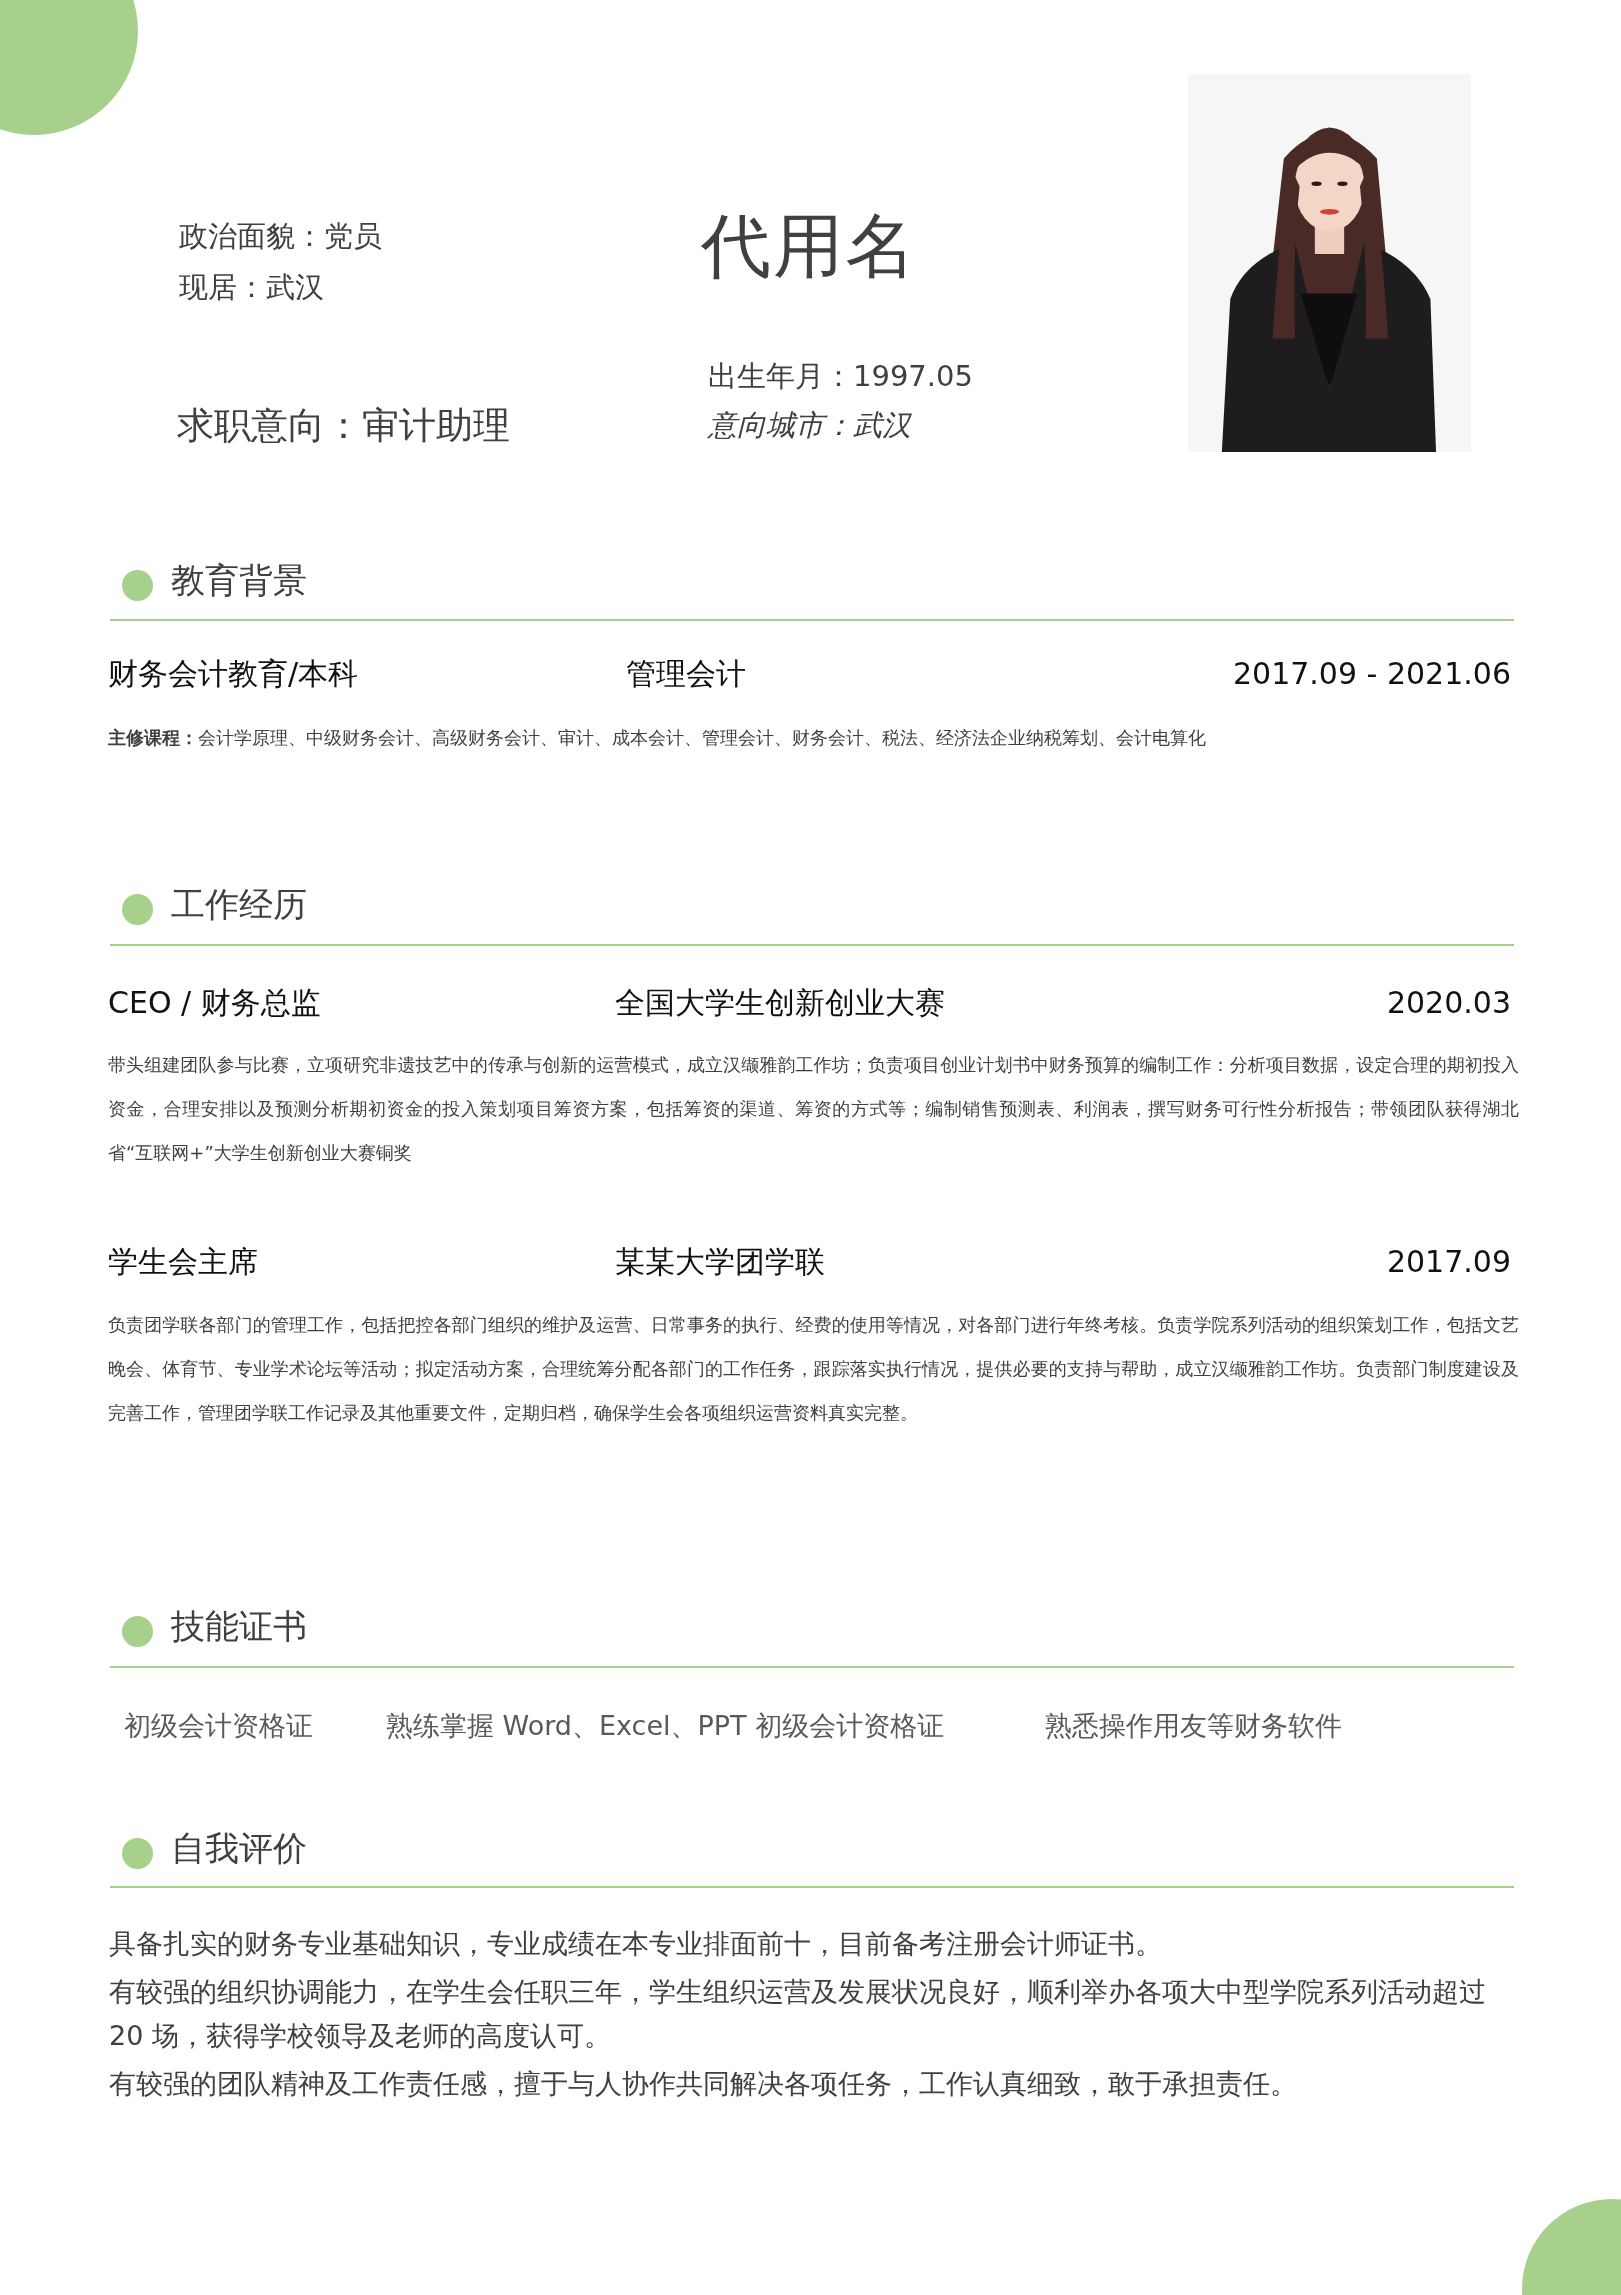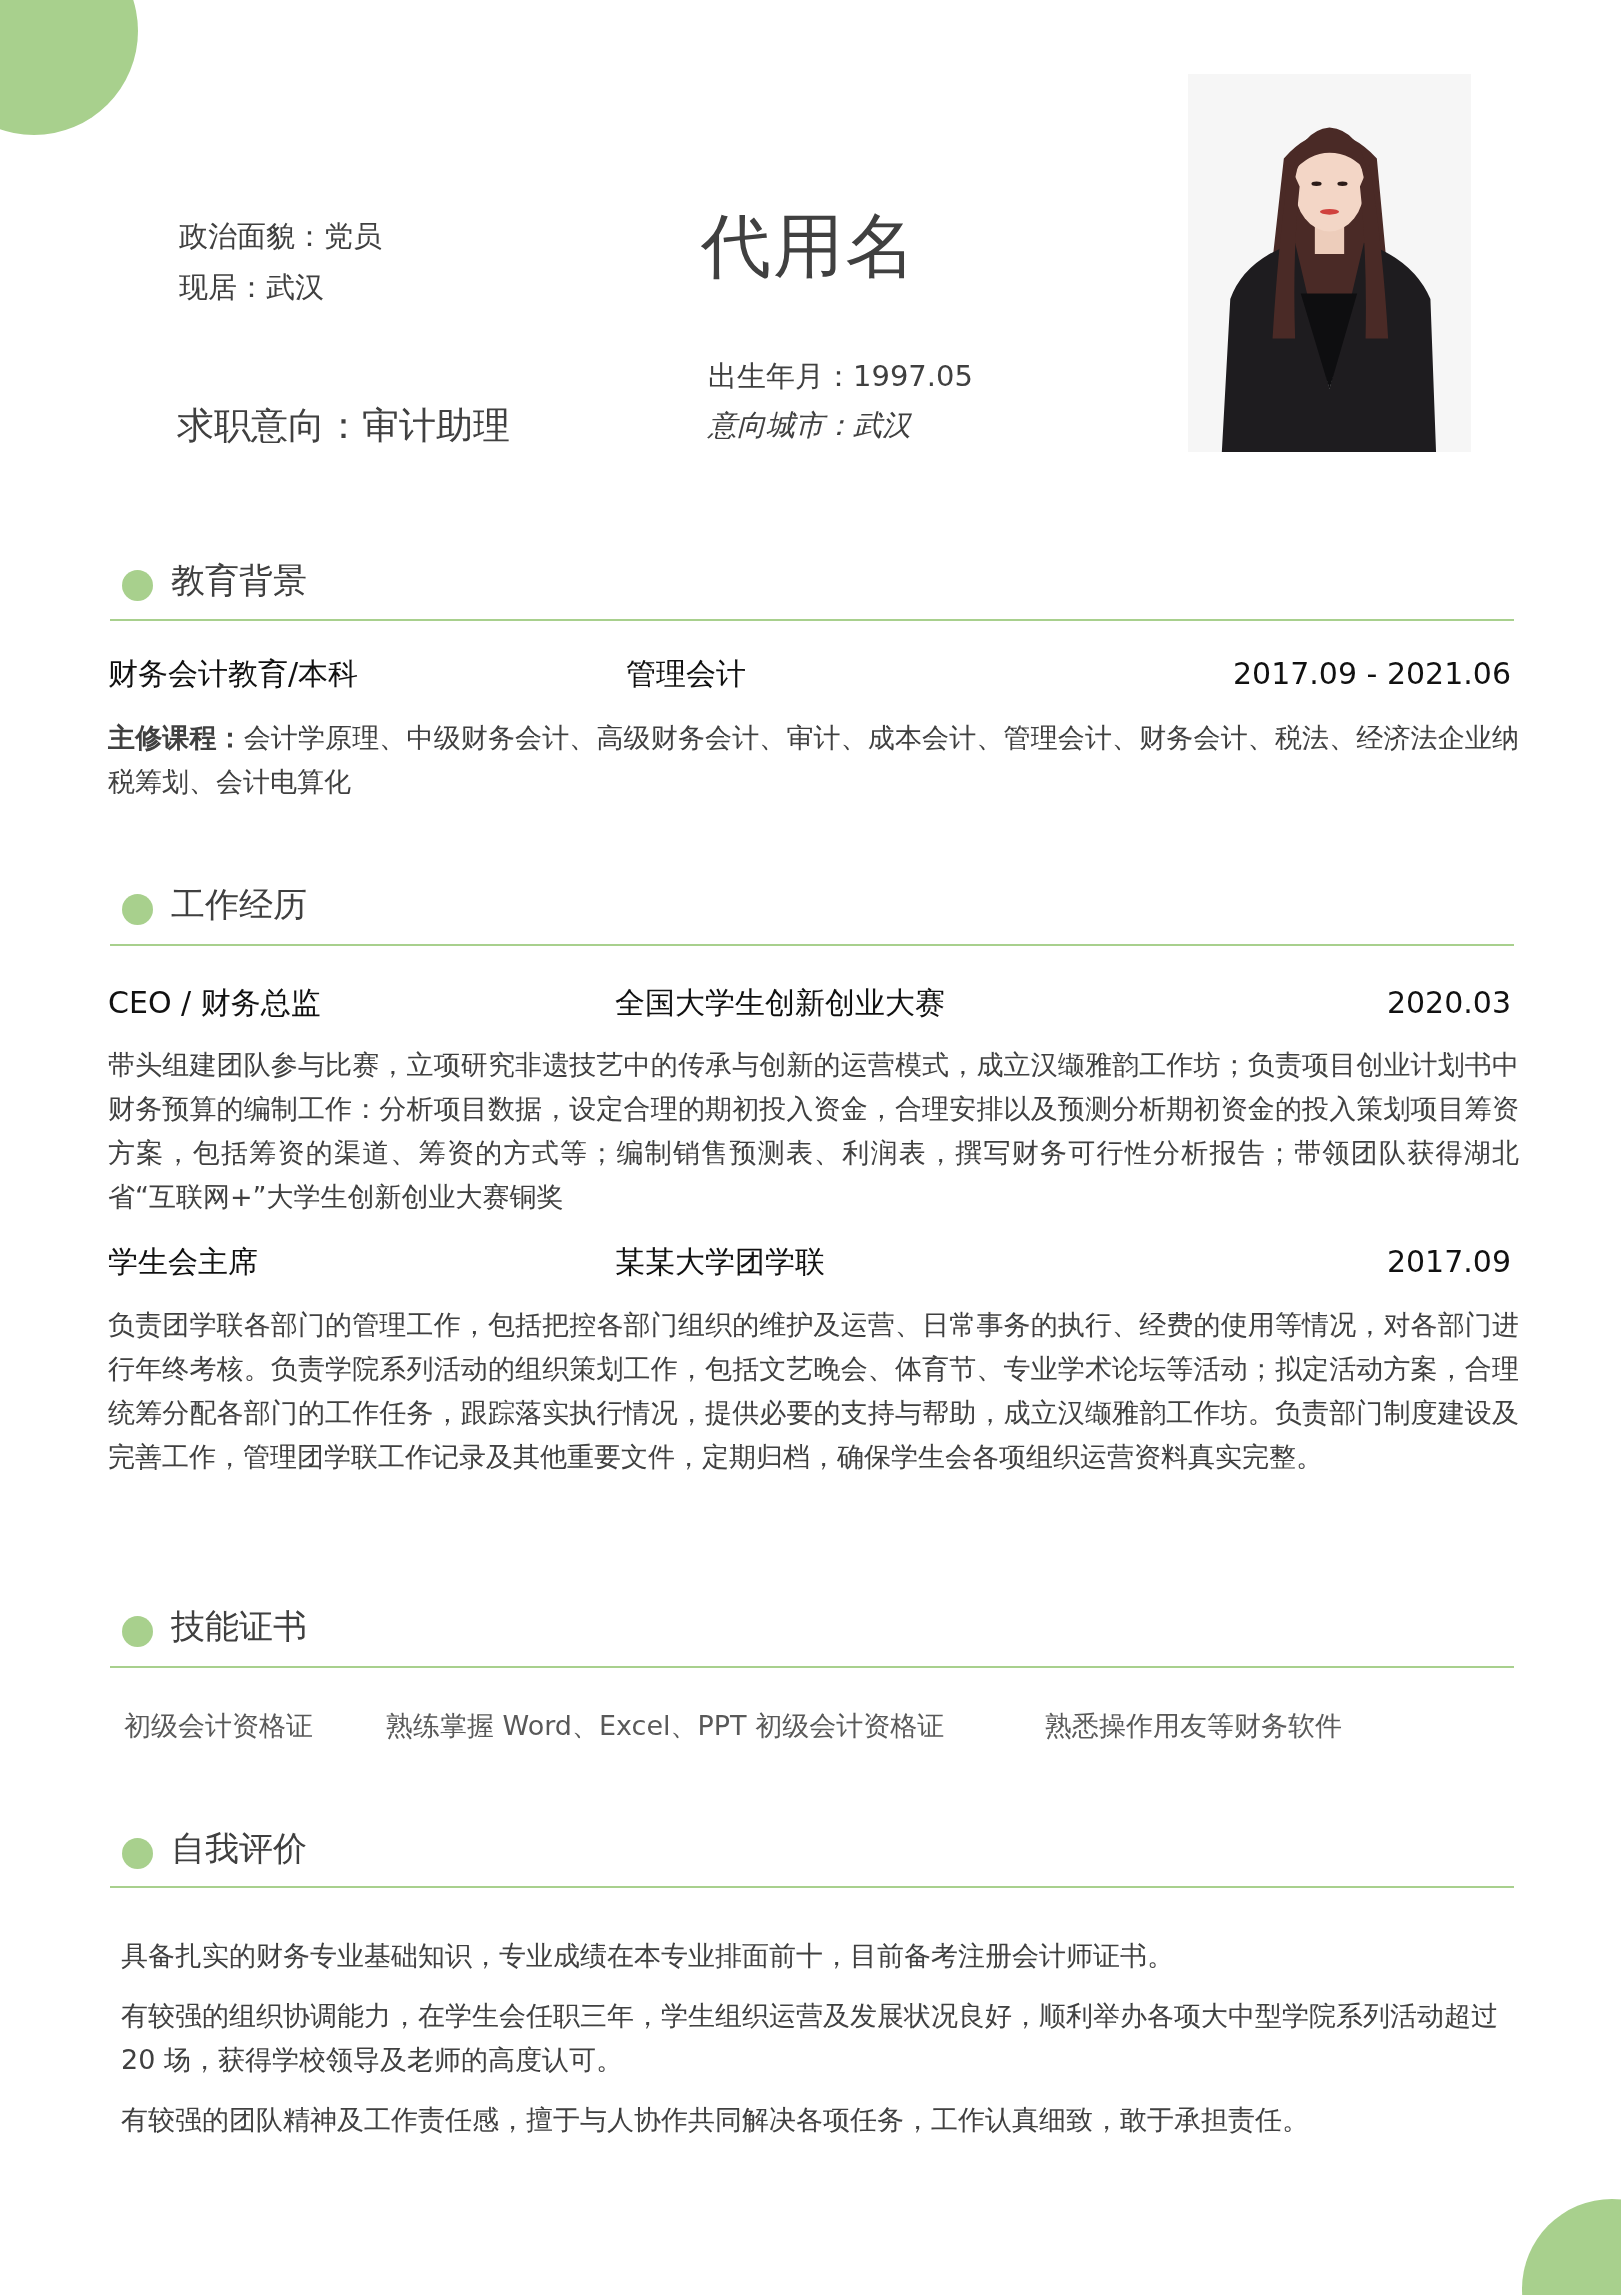--- a/index.html
+++ b/index.html
@@ -26,28 +26,28 @@
     .section-head { position: absolute; left: 110px; width: 1404px; height: 68px; }
     .section-head .bullet { position: absolute; left: 12.4px; width: 31px; height: 31px; border-radius: 50%; background: #A8D08D; }
     .section-head .title { position: absolute; left: 61px; font-size: 34px; color: #404040; line-height: 1; white-space: nowrap; }
     .section-head .rule { position: absolute; left: 0; width: 1404px; height: 2.3px; background: #A8D08D; }
 
     .entry-row { position: absolute; left: 108px; width: 1403px; height: 39px; font-size: 30px; color: #111111; line-height: 39px; }
     .entry-row .col-a { position: absolute; left: 0; white-space: nowrap; }
     .entry-row .col-b { position: absolute; white-space: nowrap; }
     .entry-row .col-c { position: absolute; right: 0; white-space: nowrap; }
 
-    .para { position: absolute; left: 108px; width: 1411px; font-size: 27px; line-height: 44px; color: #404040; text-align: justify; }
+    .para { position: absolute; left: 108px; width: 1411px; font-size: 18px; line-height: 44px; color: #404040; text-align: justify; }
     .para .lbl { font-weight: bold; }
 
     .skills { position: absolute; left: 108px; top: 1706px; font-size: 27px; color: #595959; line-height: 39px; white-space: nowrap; }
     .skills span { position: absolute; white-space: nowrap; margin-left: 16px; }
 
     .eval { position: absolute; left: 105px; width: 1419px; font-size: 27px; line-height: 44px; color: #404040; }
-    .eval p { margin: 16px; }
+    .eval p { margin: 4px; }
   </style>
 </head>
 <body>
 
 <div class="deco-circle deco-tl"></div>
 <div class="deco-circle deco-br"></div>
 
 <div class="abs info-line" style="left:179px; top:222px;">政治面貌：党员</div>
 <div class="abs info-line" style="left:179px; top:273px;">现居：武汉</div>
 <div class="abs job-intent" style="left:177px; top:407px;">求职意向：审计助理</div>

